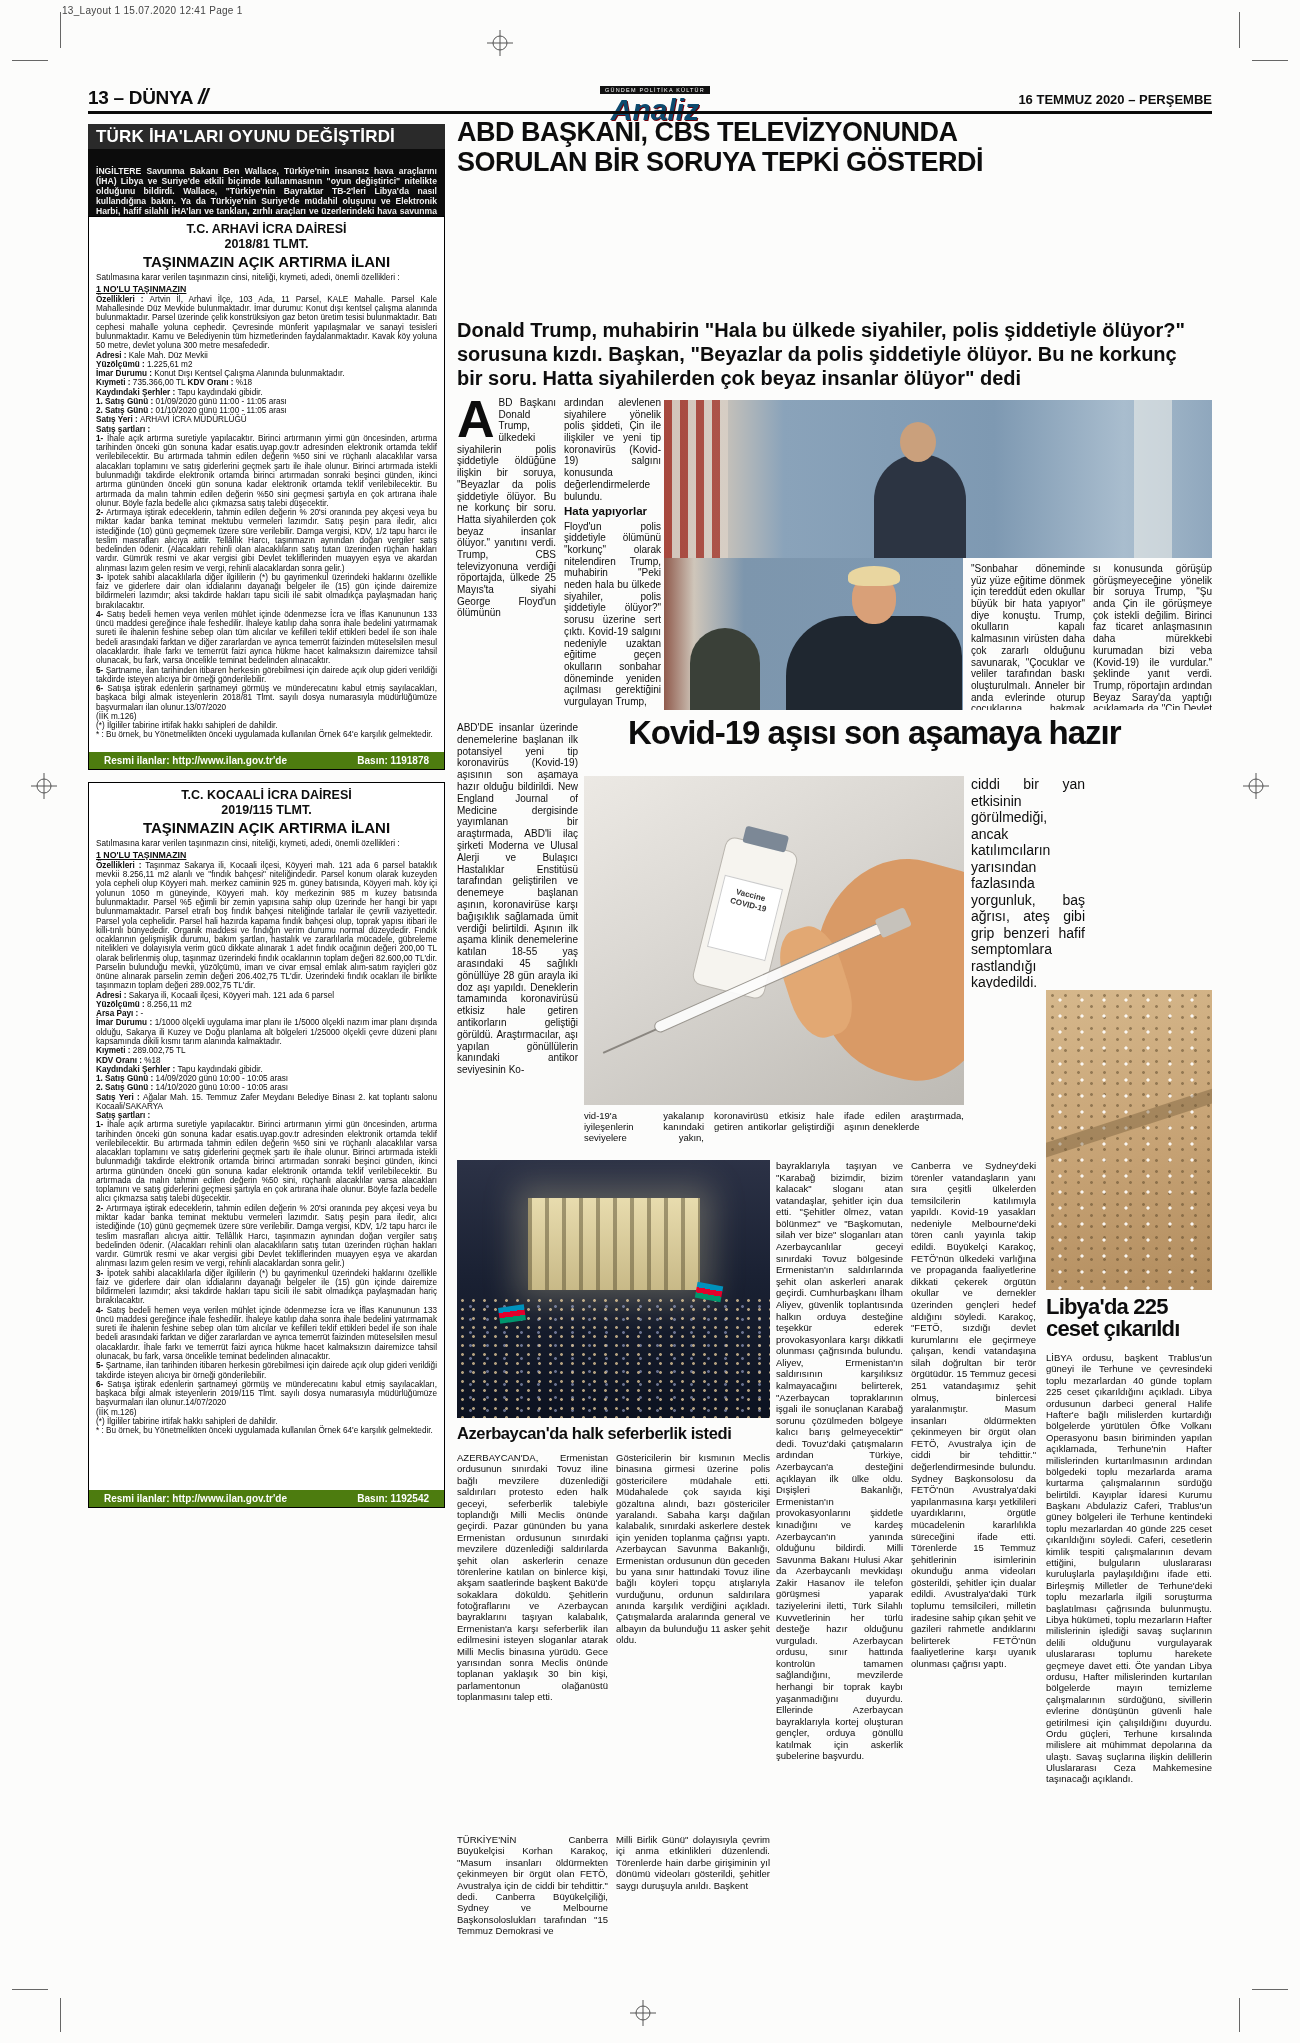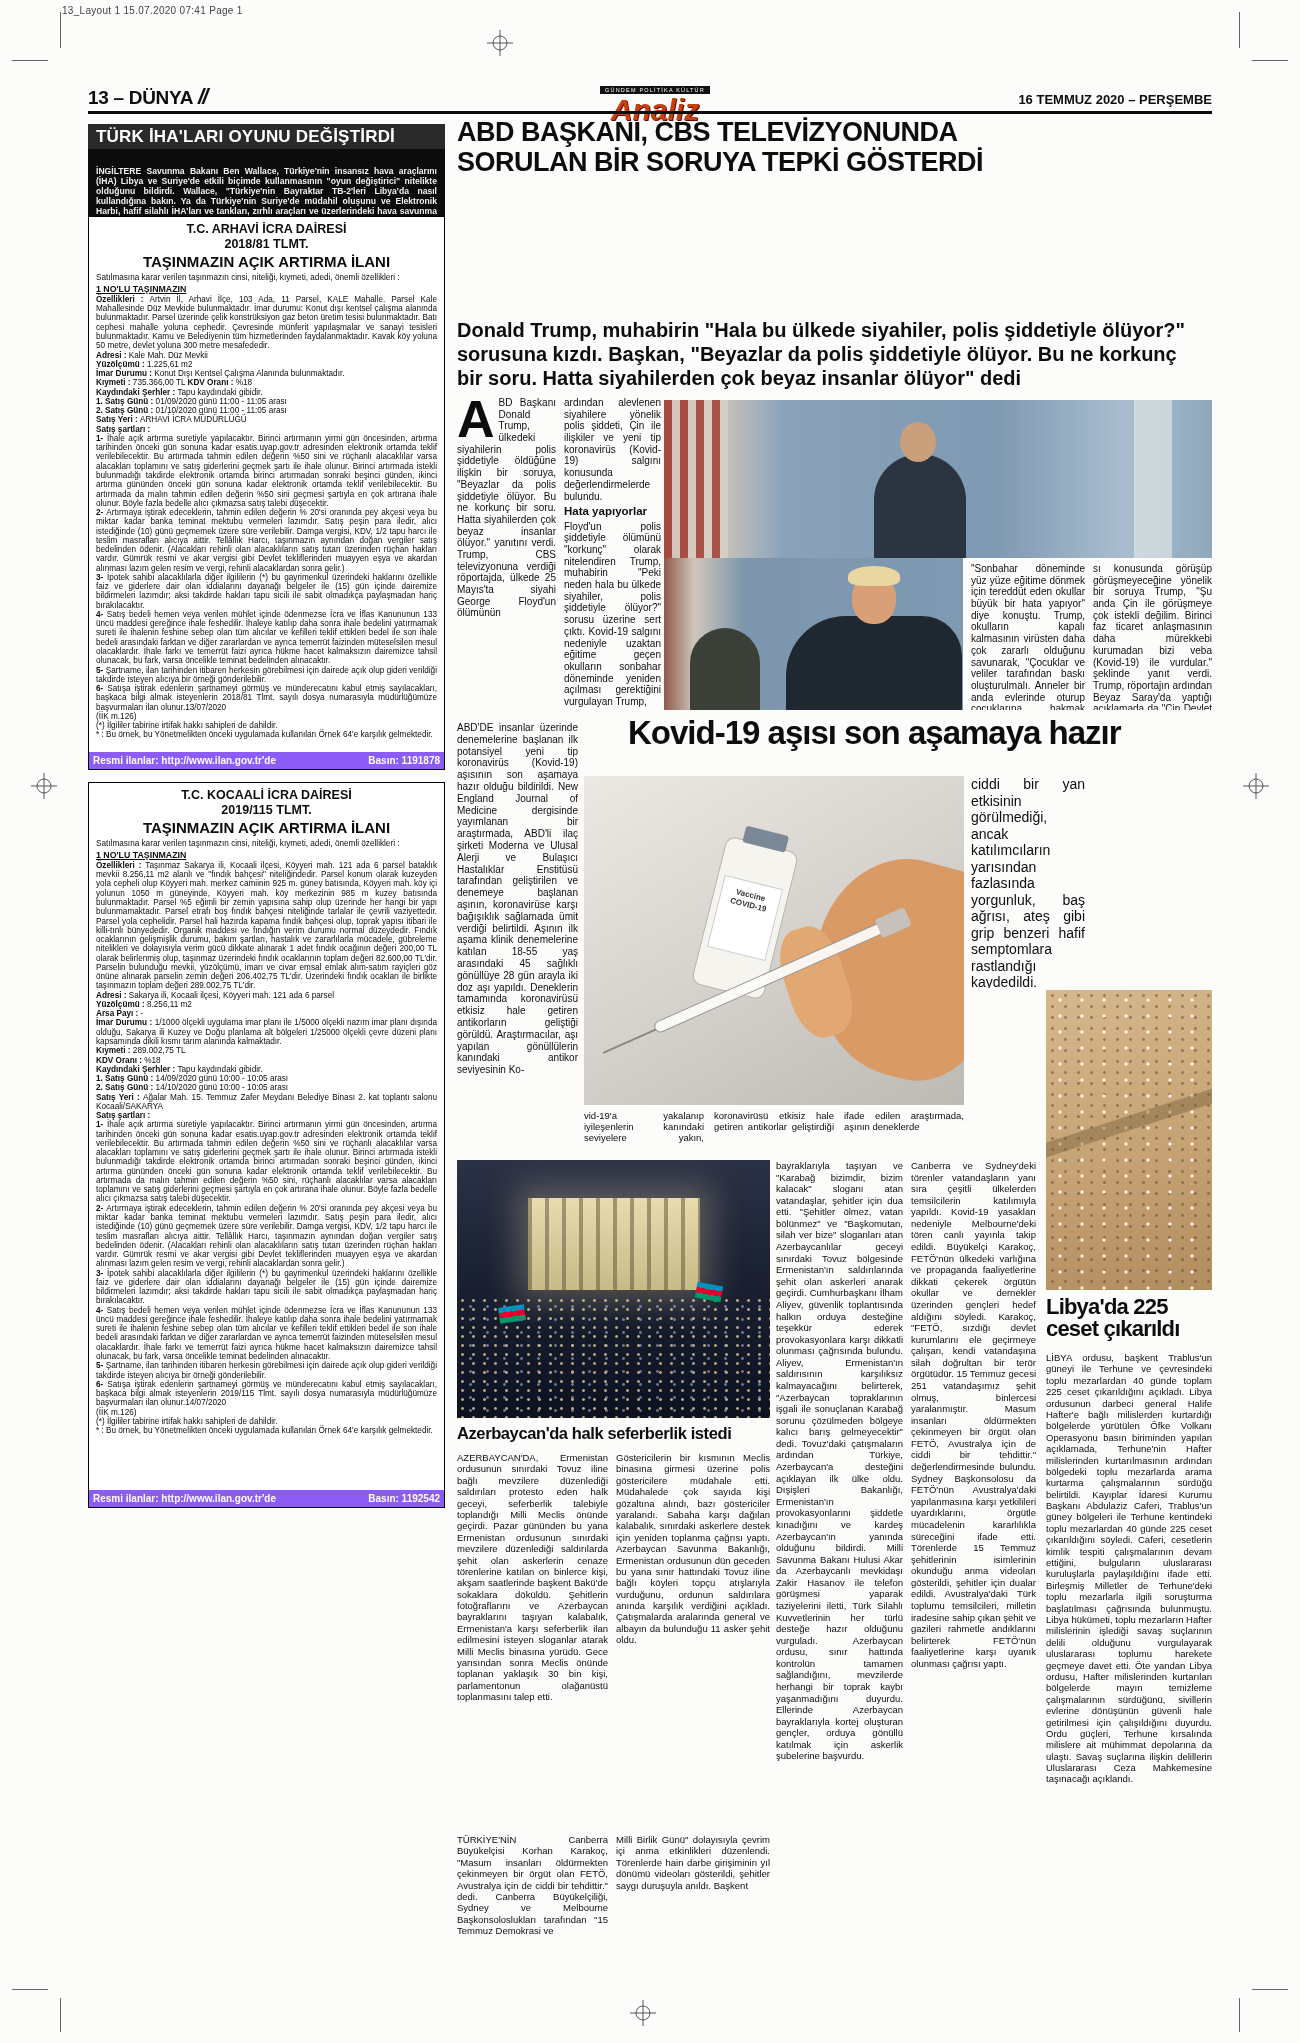--- a/index.html
+++ b/index.html
@@ -14,42 +14,42 @@
   #printinfo { left:62px; top:5px; font-size:10px; color:#444; letter-spacing:.3px; }
   .cm { position:absolute; background:#666; }
   .reg { position:absolute; width:26px; height:26px; }
   .reg svg { display:block; }
 
   
   #hdr-left { left:88px; top:84px; font-size:19px; font-weight:800; letter-spacing:-.3px; }
   #hdr-left .slashes { font-style:italic; font-weight:900; font-size:22px; letter-spacing:-2px; margin-left:5px; }
   #logo { left:585px; top:78px; width:140px; text-align:center; }
   #logo .ribbon { display:inline-block; background:#111; color:#fff; font-size:5.5px; letter-spacing:1.2px; padding:1px 5px; }
-  #logo .word { font-size:30px; font-style:italic; font-weight:900; color:#c2410c; line-height:.95; text-shadow:1px 1px 0 #70000a; }
+  #logo .word { font-size:30px; font-style:italic; font-weight:900; color:#0c4a6e; line-height:.95; text-shadow:1px 1px 0 #70000a; }
   #hdr-date { right:88px; top:92px; font-size:13px; font-weight:700; position:absolute; }
   #rule-top { left:88px; top:111px; width:1124px; height:3px; background:#0a0a0a; }
 
   
   #iha { left:88px; top:124px; width:357px; background:#0c0c0c; color:#fff; }
   #iha .iha-title { font-size:17px; font-weight:800; padding:3px 8px 2px; background:#2a2a2a; letter-spacing:.2px; }
   #iha .iha-body { font-size:8.6px; font-weight:600; line-height:1.15; text-align:justify; padding:18px 8px 7px; color:#f1f1f1; }
 
   
   .auction { left:88px; width:357px; border:1.5px solid #000; background:#fff; position:absolute; }
   #auc1 { top:216px; height:554px; }
   #auc2 { top:782px; height:726px; }
   .acontent { position:absolute; left:7px; right:7px; top:5px; bottom:19px; overflow:hidden; }
   .acourt { text-align:center; font-weight:700; font-size:12.5px; line-height:1.18; }
   .atitle { text-align:center; font-weight:800; font-size:15px; margin:1px 0 3px; }
   .aintro { font-size:8.2px; line-height:1.15; margin-bottom:2px; }
   .ano { font-weight:700; text-decoration:underline; font-size:8.8px; margin-bottom:1px; }
   .lrow { font-size:8.2px; line-height:1.13; text-align:justify; }
   .lrow b { font-weight:700; }
-  .afooter { position:absolute; left:0; right:0; bottom:0; height:17px; background:#8b5cf6; color:#fff;
-             display:flex; justify-content:space-between; align-items:center; padding:0 4px;
+  .afooter { position:absolute; left:0; right:0; bottom:0; height:17px; background:#4d7c0f; color:#fff;
+             display:flex; justify-content:space-between; align-items:center; padding:0 15px;
              font-size:10px; font-weight:700; }
 
   
   #kick { left:457px; top:118px; width:750px; font-size:27px; font-weight:800; line-height:1.1; letter-spacing:-.5px; }
   #mainhl { left:453px; top:180px; width:762px; font-size:70px; font-weight:900; line-height:.97; letter-spacing:-3px; }
   #deck { left:457px; top:318px; width:748px; font-size:20px; font-weight:700; line-height:1.2; }
   .tcol { top:397px; height:313px; font-size:10px; line-height:1.17; position:absolute; }
   #tc1 { left:457px; width:99px; }
   #tc2 { left:564px; width:97px; }
   #tc3 { left:971px; top:563px; width:114px; height:147px; }
@@ -130,21 +130,21 @@
      background-size:22px 16px, 13px 11px; background-position:3px 2px, 0 0; }
   #ph-libya .track { position:absolute; left:-20%; top:42%; width:140%; height:14px; background:rgba(120,95,60,.45); transform:rotate(-18deg); }
   #lyhl { left:1046px; top:1296px; width:166px; font-size:22px; font-weight:900; line-height:1.02; letter-spacing:-.8px; }
   #lybody { left:1046px; top:1352px; width:166px; height:640px; font-size:9.5px; line-height:1.2; position:absolute; }
 </style>
 </head>
 <body>
 
 <div class="page">
 
-  <div class="abs" id="printinfo">13_Layout 1  15.07.2020  07:41  Page 1</div>
+  <div class="abs" id="printinfo">13_Layout 1  15.07.2020  12:41  Page 1</div>
 
   <div class="cm" style="left:60px;top:12px;width:1px;height:36px"></div>
   <div class="cm" style="left:12px;top:60px;width:36px;height:1px"></div>
   <div class="cm" style="left:1239px;top:12px;width:1px;height:36px"></div>
   <div class="cm" style="left:1252px;top:60px;width:36px;height:1px"></div>
   <div class="cm" style="left:60px;top:1998px;width:1px;height:34px"></div>
   <div class="cm" style="left:12px;top:1989px;width:36px;height:1px"></div>
   <div class="cm" style="left:1239px;top:1998px;width:1px;height:34px"></div>
   <div class="cm" style="left:1252px;top:1989px;width:36px;height:1px"></div>
 

